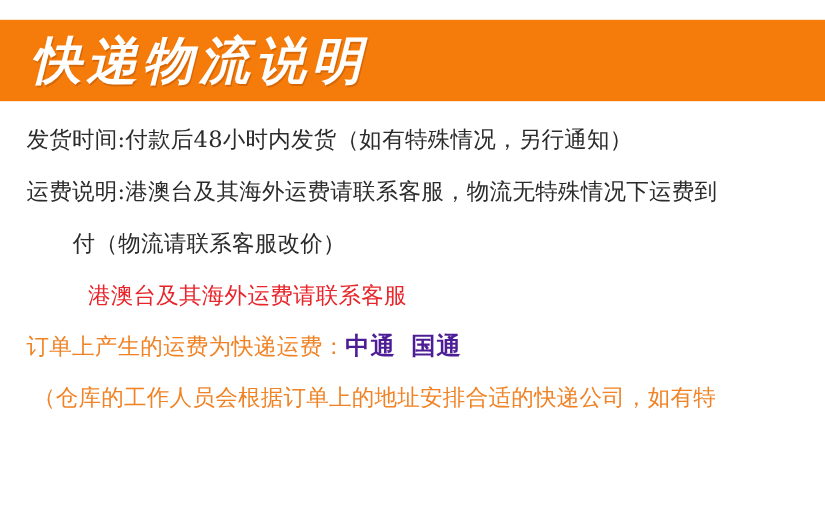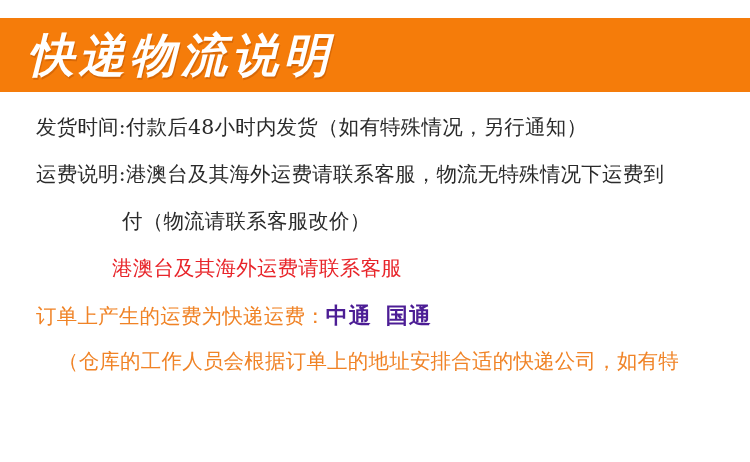--- a/index.html
+++ b/index.html
@@ -46,21 +46,21 @@
     letter-spacing: 5px;
     line-height: 1;
     white-space: nowrap;
     text-shadow: 1px 2px 0 rgba(150,60,0,0.30);
     font-style: italic;
   }
 
   
   .body-block {
     position: absolute;
-    left: 12px;
+    left: 0;
     top: 104px;
     width: 608px;
   }
 
   .line {
     font-family: "DejaVu Serif", "Liberation Serif", serif;
     font-size: 20.5px;
     line-height: 47px;
     height: 47px;
     white-space: nowrap;
@@ -75,35 +75,35 @@
 
   .line.red {
     color: #E8252A;
   }
 
   .line.orange {
     color: #F08326;
   }
 
   .line.indent-1 {
-    padding-left: 110px;
+    padding-left: 46px;
+    margin-left: 20px;
   }
 
   .line.indent-2 {
-    padding-left: 100px;
+    padding-left: 80px;
   }
 
   .line.indent-3 {
     padding-left: 30px;
   }
 
   .line.tight {
     line-height: 45px;
     height: 45px;
-    margin-left: 16px;
   }
 
   .carrier-strong {
     color: #4c1d95;
     font-weight: bold;
     font-size: 22px;
     letter-spacing: 1px;
   }
 
   .carrier-gap {

